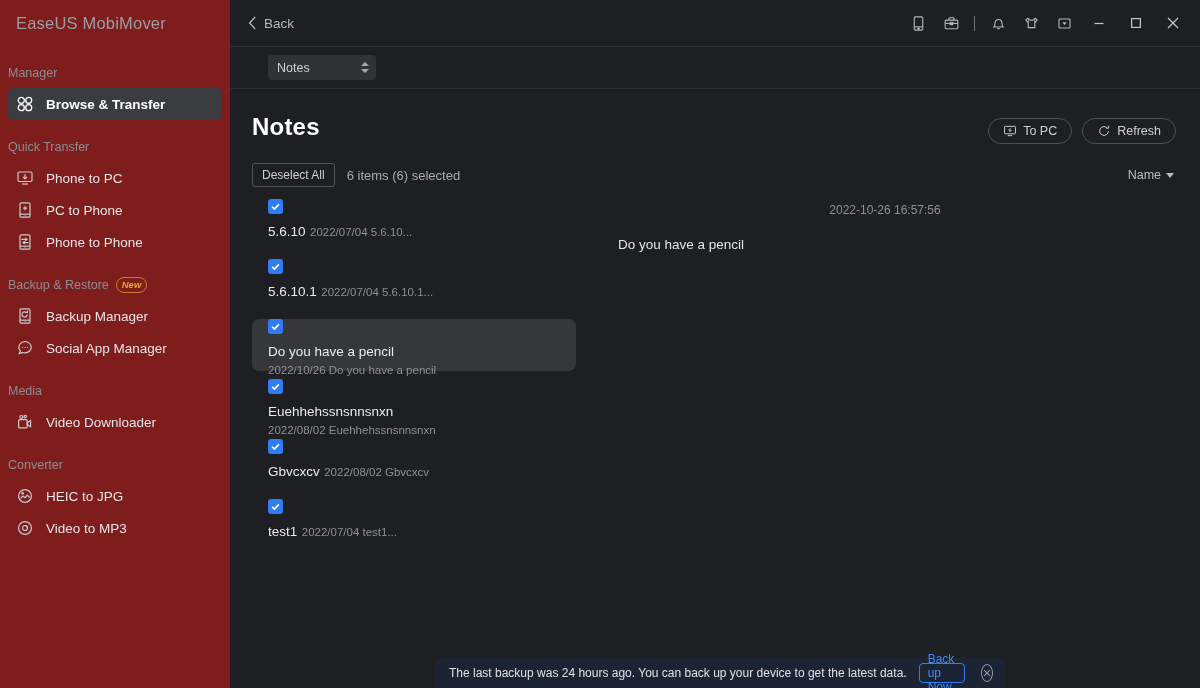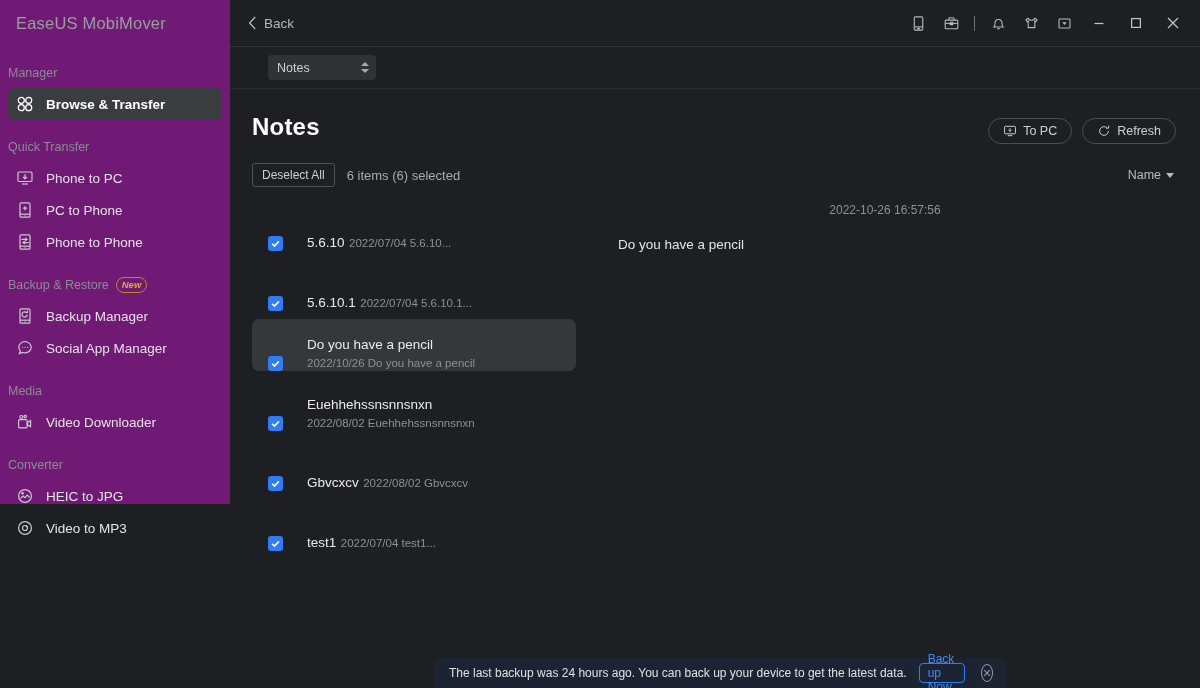--- a/index.html
+++ b/index.html
@@ -7,22 +7,22 @@
     width: 1200px; height: 688px;
     background: #1e1f22;
     font-family: "Liberation Sans", sans-serif;
     color: #d7d8da;
     overflow: hidden;
   }
   .app { display: flex; width: 1200px; height: 688px; position: relative; }
 
   
   .sidebar {
-    width: 230px; height: 504px;
-    background: #701a75;
+    width: 230px; height: 688px;
+    background: #7f1d1d;
     flex: 0 0 230px;
     padding-top: 0;
     position: relative;
   }
   .brand {
     height: 47px; line-height: 47px;
     padding-left: 16px;
     font-size: 16.5px;
     color: #9b9da1;
     letter-spacing: .2px;
@@ -119,23 +119,24 @@
     padding: 0 9px; display: flex; align-items: center; cursor: pointer;
   }
   .count { font-size: 13px; color: #a9abaf; margin-left: 12px; }
   .tools-spring { flex: 1; }
   .sort { display: flex; align-items: center; gap: 5px; font-size: 12.5px; color: #b9bbbf; cursor: pointer; padding-right: 2px; }
   .caret { width:0;height:0;border-left:4px solid transparent;border-right:4px solid transparent;border-top:5px solid #b9bbbf; }
 
   .body-split { display: flex; margin-top: 12px; min-height: 0; }
   .list { width: 324px; flex: 0 0 324px; }
   .row {
-    display: flex; align-items: flex-end; gap: 24px;
+    display: flex; align-items: flex-start; gap: 8px;
     height: 52px; border-radius: 7px; padding: 0 14px 0 16px;
     cursor: pointer;
+    flex-direction: column;
   }
   .row.sel { background: #35373b; }
   .row-gap { height: 8px; }
   .cb {
     width: 15px; height: 15px; flex: 0 0 15px;
     border-radius: 3px; background: #2f7cf6;
     display: flex; align-items: center; justify-content: center;
     cursor: pointer;
   }
   .cb svg { display: block; }

